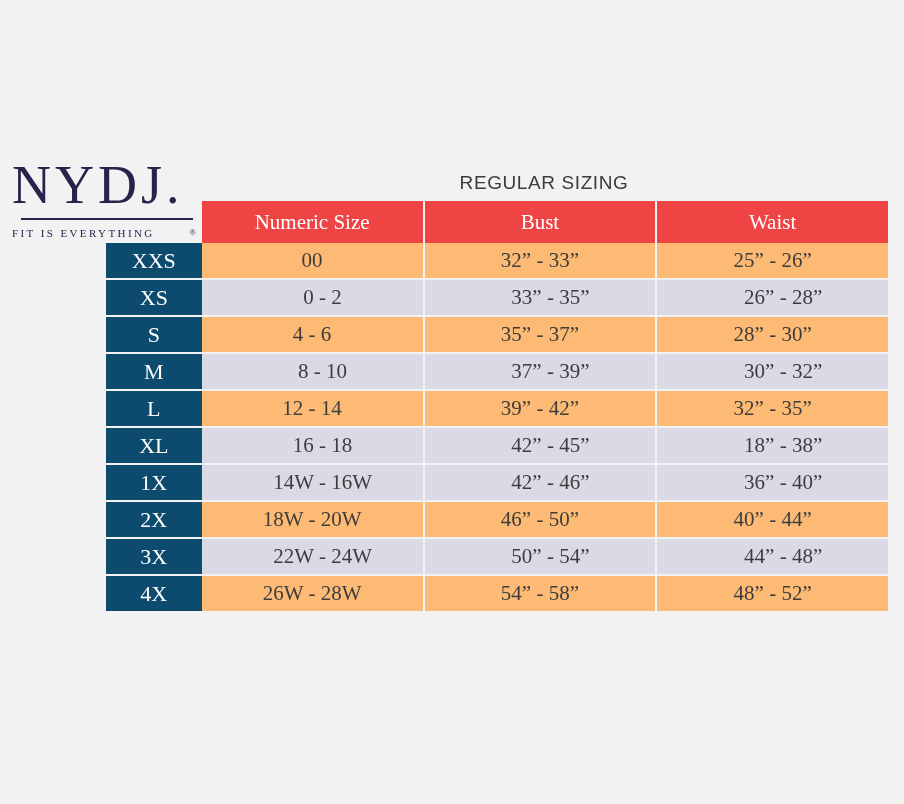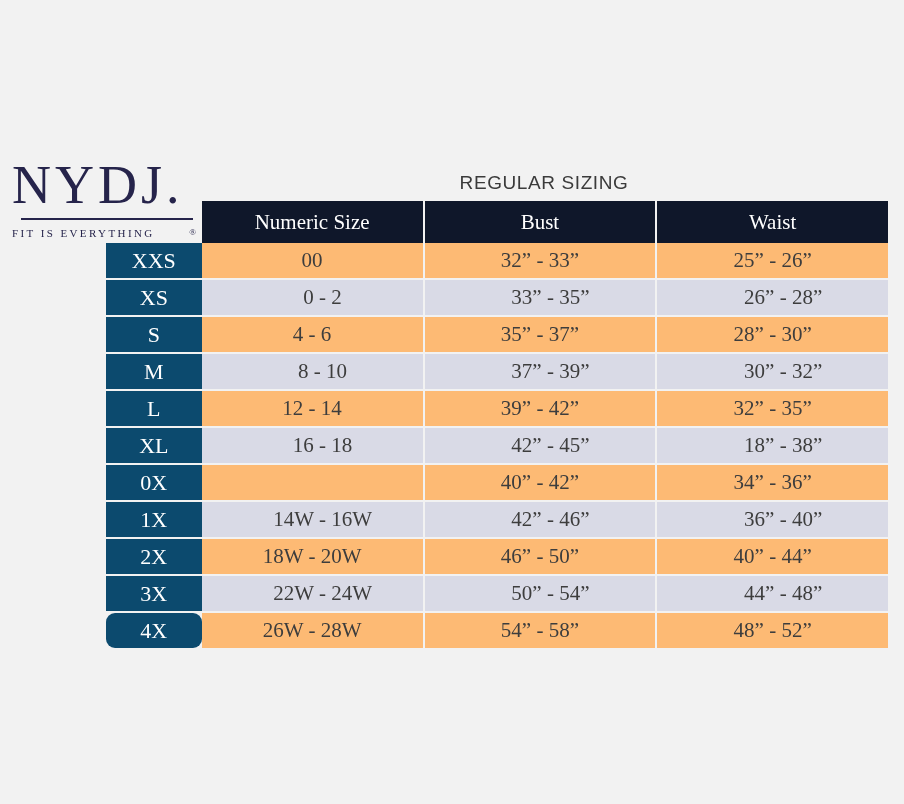--- a/index.html
+++ b/index.html
@@ -85,21 +85,21 @@
   }
   .size-table th, .size-table td {
     padding: 0;
     margin: 0;
   }
   .corner-cell {
     width: 96px;
     background: transparent;
   }
   .head-cell {
-    background: #0f172a;
+    background: #ef4444;
     color: #ffffff;
     font-family: "Liberation Serif", serif;
     font-size: 21px;
     height: 42px;
     text-align: center;
     vertical-align: middle;
     border-right: 2px solid #f2f2f2;
     font-weight: normal;
   }
   .head-cell.last {
@@ -111,21 +111,20 @@
     color: #ffffff;
     font-family: "Liberation Serif", serif;
     font-size: 22px;
     text-align: center;
     vertical-align: middle;
     height: 35px;
     border-bottom: 2px solid #f2f2f2;
   }
   .row-label.last {
     border-bottom: none;
-    border-radius: 9px;
   }
   .data-cell {
     font-family: "Liberation Serif", serif;
     font-size: 21px;
     color: #3d3d3d;
     text-align: center;
     vertical-align: middle;
     height: 35px;
     border-right: 2px solid #f2f2f2;
     border-bottom: 2px solid #f2f2f2;
@@ -200,26 +199,20 @@
         <td class="data-cell">12 - 14</td>
         <td class="data-cell">39” - 42”</td>
         <td class="data-cell last-col">32” - 35”</td>
       </tr>
       <tr class="odd">
         <td class="row-label">XL</td>
         <td class="data-cell">16 - 18</td>
         <td class="data-cell">42” - 45”</td>
         <td class="data-cell last-col">18” - 38”</td>
       </tr>
-      <tr class="even">
-        <td class="row-label">0X</td>
-        <td class="data-cell"></td>
-        <td class="data-cell">40” - 42”</td>
-        <td class="data-cell last-col">34” - 36”</td>
-      </tr>
       <tr class="odd">
         <td class="row-label">1X</td>
         <td class="data-cell">14W - 16W</td>
         <td class="data-cell">42” - 46”</td>
         <td class="data-cell last-col">36” - 40”</td>
       </tr>
       <tr class="even">
         <td class="row-label">2X</td>
         <td class="data-cell">18W - 20W</td>
         <td class="data-cell">46” - 50”</td>

